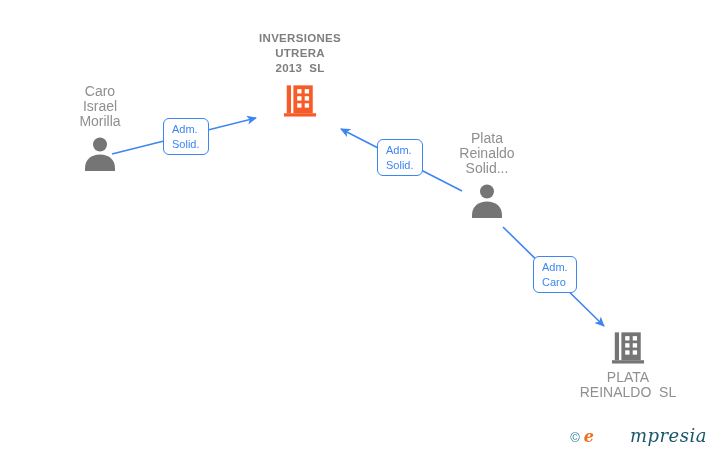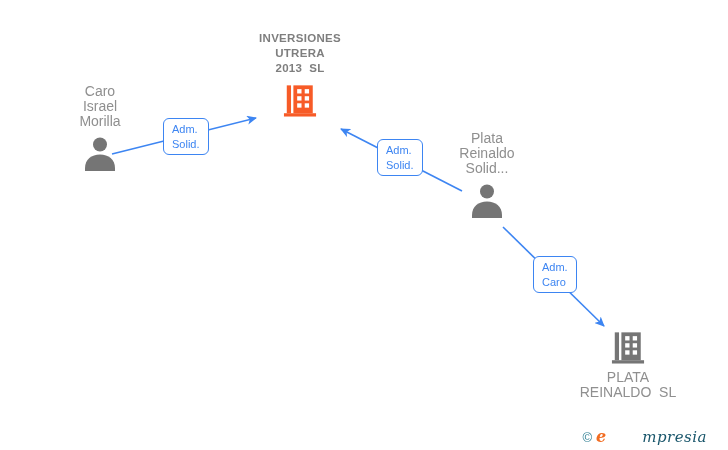--- a/index.html
+++ b/index.html
@@ -32,21 +32,21 @@
   .edge-label-2 { left:377px; top:139px; }
   .edge-label-3 { left:533px; top:256px; }
 
   .watermark {
     position:absolute; right:5px; bottom:4px;
     display:flex; align-items:baseline; gap:4px;
   }
   .watermark .copy { color:#2f7f93; font-size:13px; }
   .watermark .brand { font-family:"DejaVu Serif", serif; font-style:italic; }
   .watermark .brand .e { color:#f26c21; font-size:16px; font-weight:bold; }
-  .watermark .brand .rest { color:#19566b; font-size:15px; letter-spacing:0.5px;padding-left:36px; }
+  .watermark .brand .rest { color:#19566b; font-size:18px; letter-spacing:0.5px;padding-left:36px; }
 </style>
 </head>
 <body>
 
 <div class="canvas">
 
   <svg class="edges" viewBox="0 0 728 450">
     <defs>
       <marker id="arrow" markerWidth="11" markerHeight="9" refX="9" refY="4.5" orient="auto" markerUnits="userSpaceOnUse">
         <path d="M0,0 L10,4.5 L0,9 L2.6,4.5 Z" fill="#3d85f2"></path>

